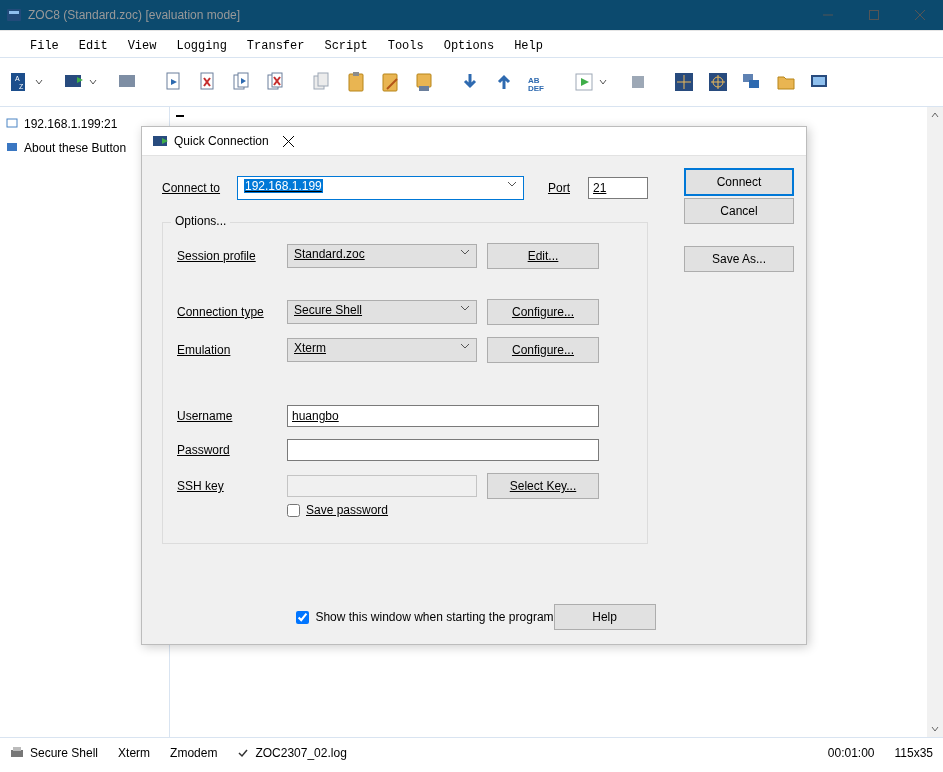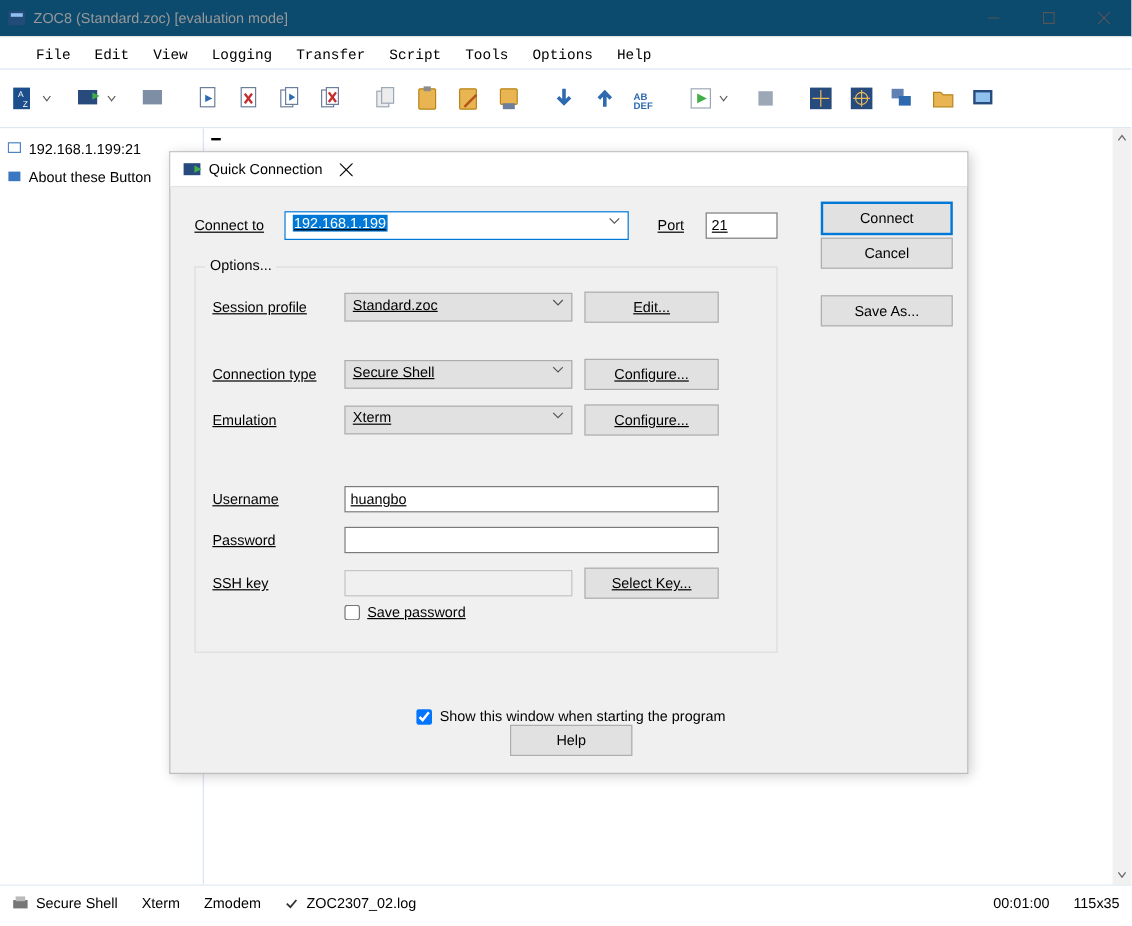--- a/index.html
+++ b/index.html
@@ -41,21 +41,21 @@
   .field{flex:1;height:22px;border:1px solid #7a7a7a;background:#fff;box-sizing:border-box;padding:1px 4px;font-size:12px;font-family:inherit;}
   .combo{flex:1;height:24px;border:1px solid #adadad;background:#e1e1e1;box-sizing:border-box;padding:2px 6px;display:flex;align-items:flex-start;justify-content:space-between;font-size:12px;}
   .combo-light{background:#fff;border:1px solid #0078d7;}
   .grpbox{border:1px solid #dcdcdc;margin-top:22px;padding:20px 14px 14px 14px;position:relative;}
   .grpbox .legend{position:absolute;top:-9px;left:8px;background:#f0f0f0;padding:0 4px;font-size:12px;}
   .port-lbl{width:auto;padding:0 8px 0 14px;}
   .port-field{width:60px;flex:none;}
   .sel{background:#0078d7;color:#fff;padding:0 1px;}
   input[type=checkbox]{margin:0 4px 0 0;vertical-align:middle;}
   .chk{display:flex;align-items:center;font-size:12px;gap:2px;}
-  .bottomrow{position:absolute;left:18px;bottom:14px;right:14px;display:flex;align-items:center;justify-content:center;flex-direction:column;}
+  .bottomrow{position:absolute;left:18px;bottom:14px;right:14px;display:flex;align-items:center;justify-content:center;}
   svg{display:block;}
 </style>
 </head>
 <body>
 
 <div class="titlebar">
   <span class="app-icon">
     <svg width="16" height="16">
         <rect x="1" y="2" width="14" height="12" fill="#224b7a" rx="1"></rect>
         <rect x="3" y="4" width="10" height="3" fill="#8fc0ee"></rect>

